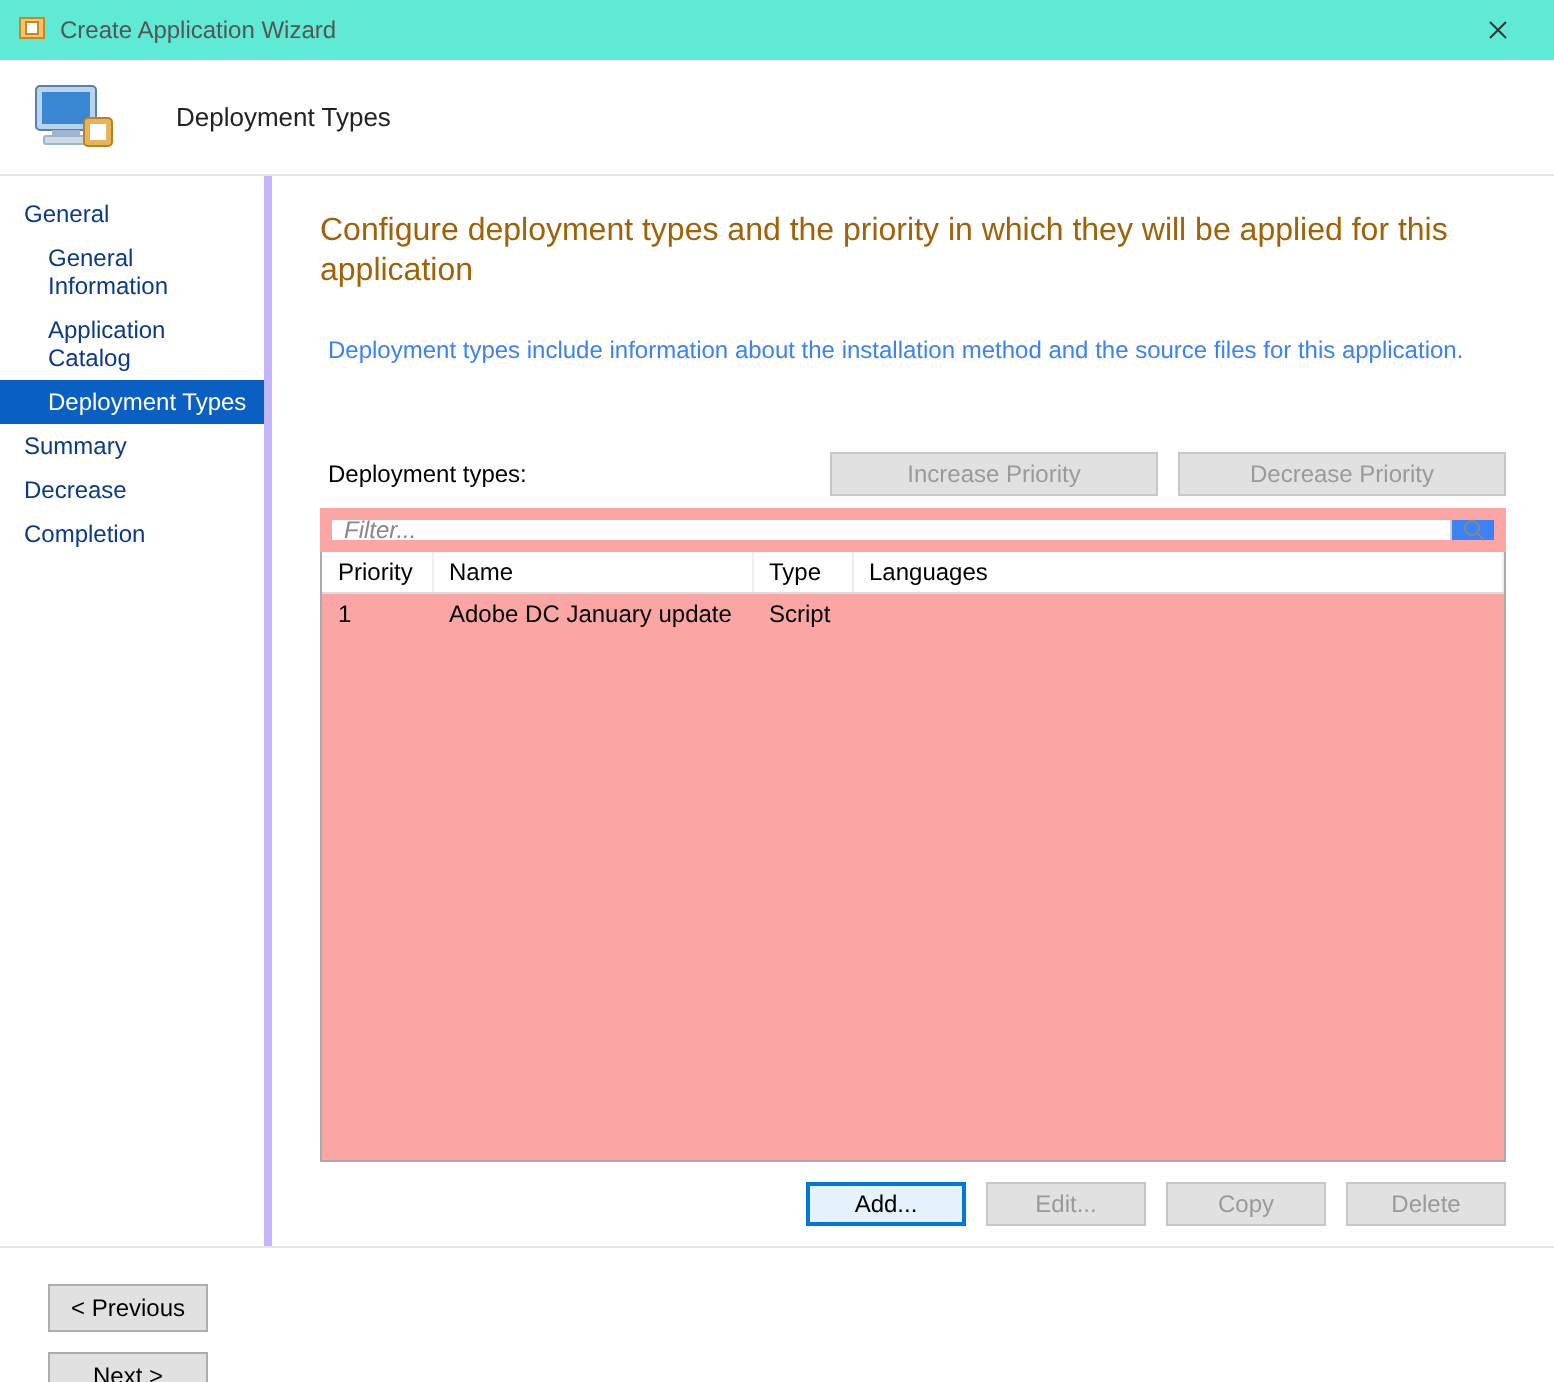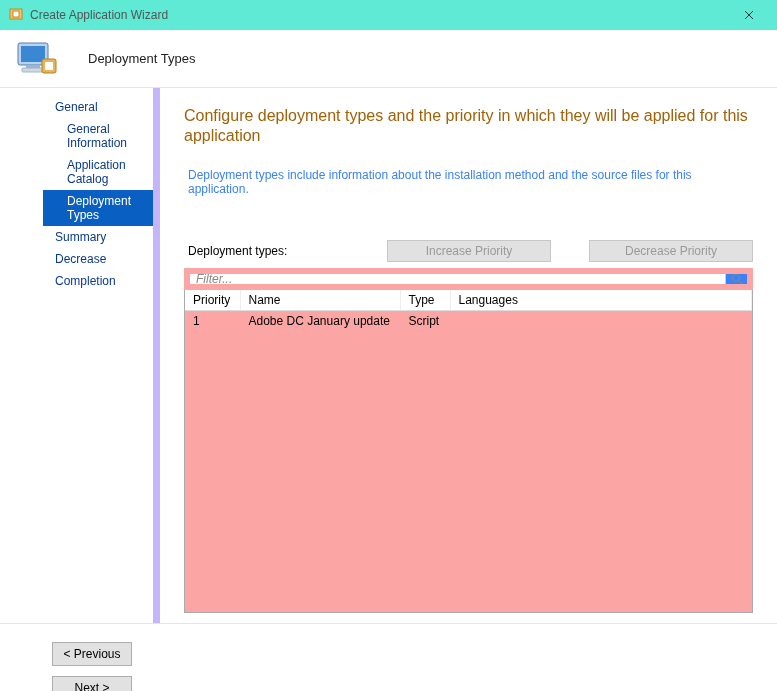--- a/index.html
+++ b/index.html
@@ -35,24 +35,23 @@
     padding-left: 12px;
     border-bottom: 1px solid #e5e5e5;
   }
   .header .monitor-icon { width:48px; height:40px; margin-right: 28px; }
   .header .h-title { font-size: 13px; color:#222; }
   .body {
     display:flex;
     height: 535px;
   }
   .sidebar {
-    width: 160px;
-    border-right: 7px solid #c4b5fd;
+    width: 136px;
+    border-right: 4px solid #c4b5fd;
     padding-top: 8px;
-    padding-left: 43px;
   }
   .sidebar .nav-item {
     padding: 4px 8px 4px 12px;
     cursor: default;
     color:#0a3a8a;
   }
   .sidebar .nav-item.lvl2 { padding-left: 24px; }
   .sidebar .nav-item.active {
     background: #0a60c2;
     color: #fff;
@@ -84,21 +83,20 @@
   .dt-label { flex:0 0 auto; }
   .btn {
     height: 22px;
     min-width: 80px;
     padding: 0 10px;
     border: 1px solid #adadad;
     background: #e1e1e1;
     font: inherit;
     color:#000;
     cursor: pointer;
-    margin-left: 28px;
   }
   .btn:disabled, .btn.disabled {
     color: #9a9a9a;
     background: #e1e1e1;
     border-color:#c7c7c7;
     cursor: default;
   }
   .btn.primary {
     border: 2px solid #0078d7;
     background: #e5f1fb;
@@ -248,20 +246,26 @@
           <tr>
             <td>1</td>
             <td>Adobe DC January update</td>
             <td>Script</td>
             <td></td>
           </tr>
         </tbody>
       </table>
     </div>
 
+    <div class="below-grid">
+      <button class="btn primary">Add...</button>
+      <button class="btn disabled" disabled="">Edit...</button>
+      <button class="btn disabled" disabled="">Copy</button>
+      <button class="btn disabled" disabled="">Delete</button>
+    </div>
   </div>
 </div>
 
 <div class="footer">
   <button class="btn">&lt; Previous</button>
   <button class="btn">Next &gt;</button>
   <button class="btn">Summary</button>
   <button class="btn">Cancel</button>
 </div>
 

